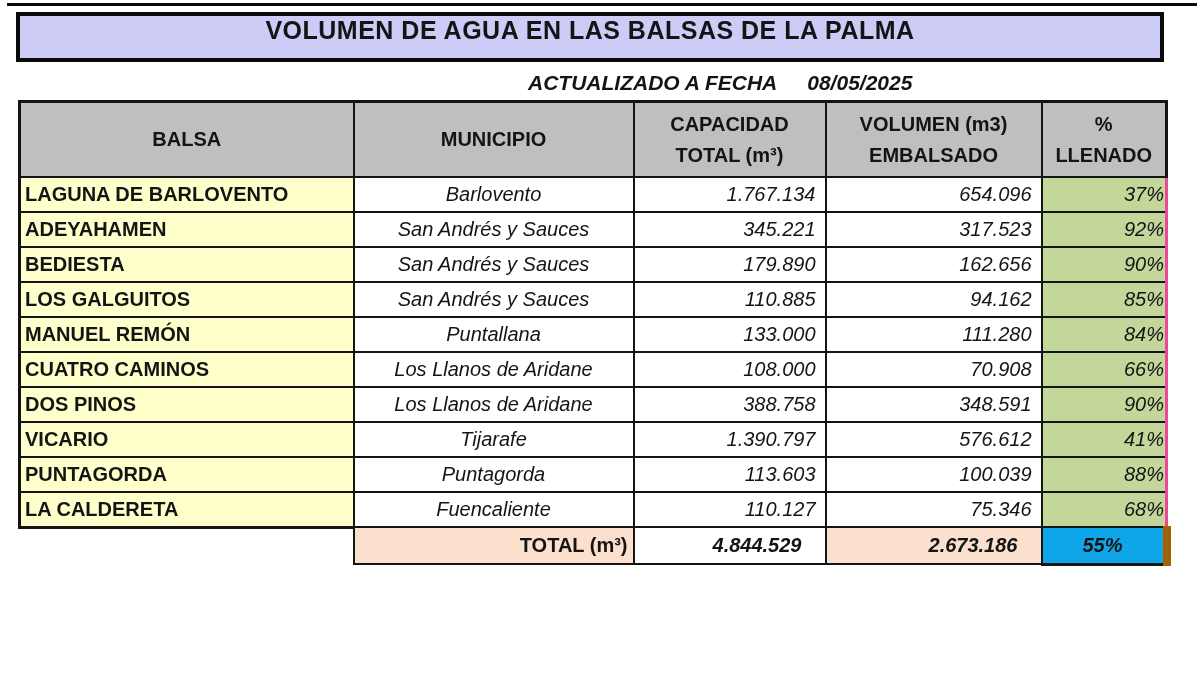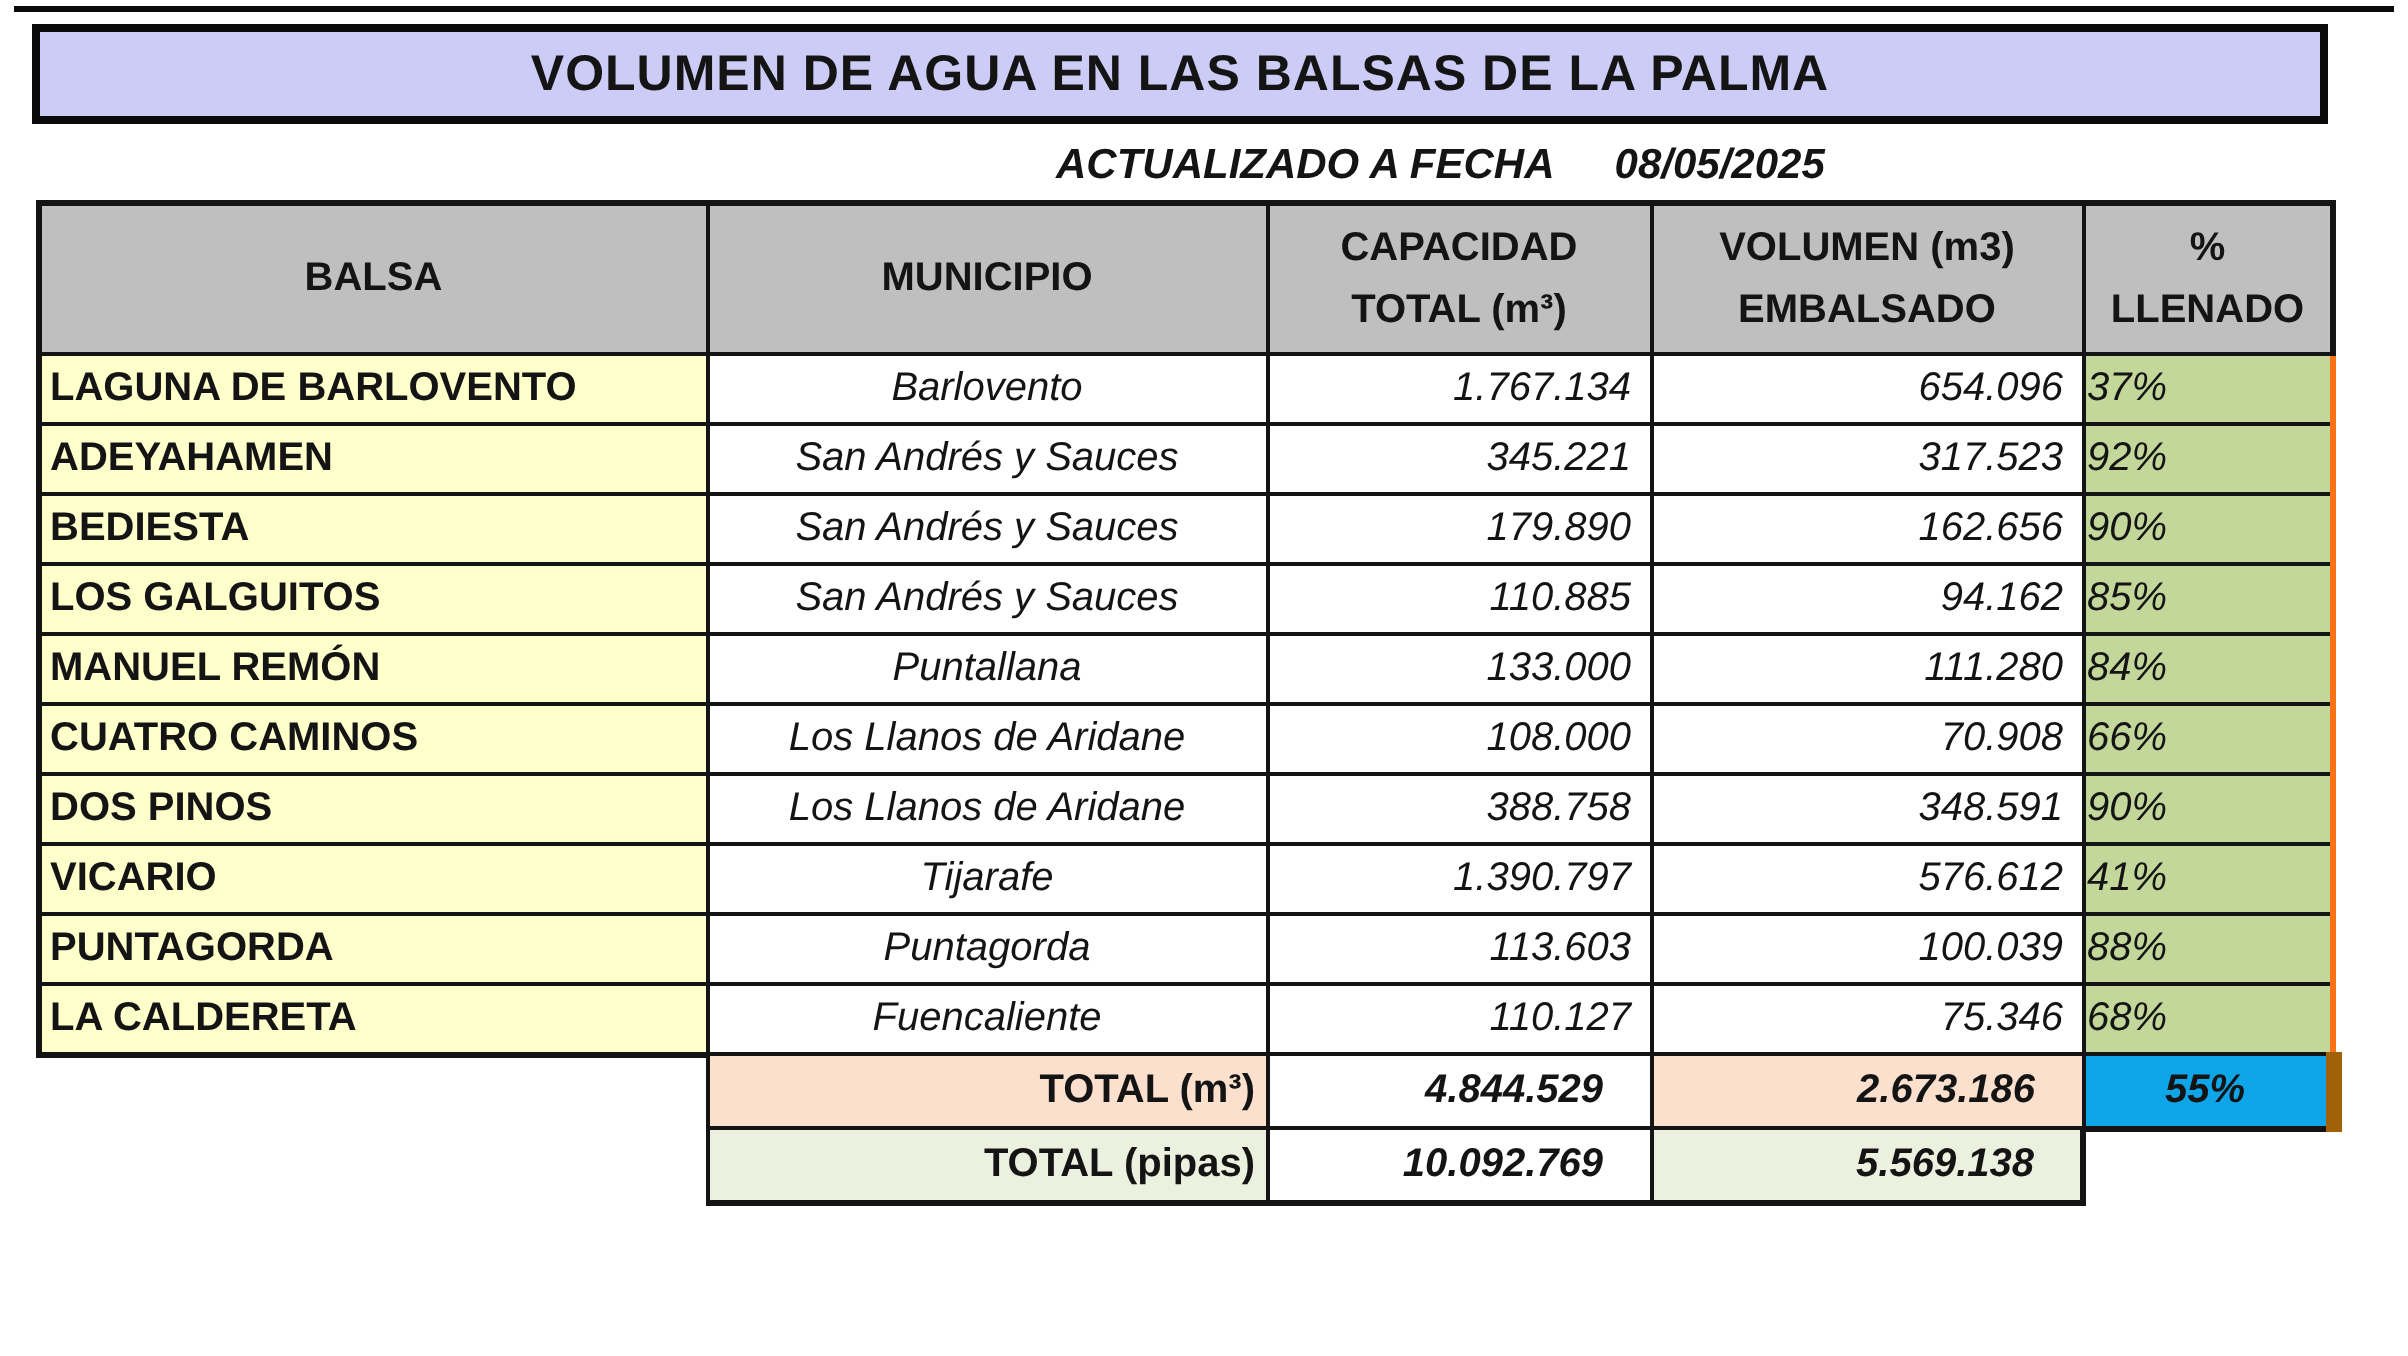--- a/index.html
+++ b/index.html
@@ -6,21 +6,21 @@
   body{
     width:1204px;height:678px;position:relative;background:#ffffff;
     font-family:"Liberation Sans", sans-serif;color:#141414;overflow:hidden;
   }
   .top-rule{
     position:absolute;top:3px;left:7px;width:1190px;height:3px;background:#0a0a0a;
   }
   .title-box{
     position:absolute;top:12px;left:16px;width:1140px;height:42px;
     border:4px solid #0a0a0a;background:#ccccf7;
-    display:flex;align-items:center;justify-content:center;
+    display:flex;justify-content:center;
     font-size:25px;font-weight:bold;letter-spacing:0.5px;
   }
   .updated-row{
     position:absolute;top:68px;left:528px;height:30px;
     display:flex;align-items:center;gap:30px;
     font-size:21px;font-weight:bold;font-style:italic;
   }
   table.balsas{
     position:absolute;top:100px;left:18px;
     border-collapse:collapse;table-layout:fixed;
@@ -41,22 +41,22 @@
 
   tbody tr.data-row{height:35px;}
   td.balsa{
     background:#ffffcc;font-weight:bold;text-align:left;padding-left:4px;
     border-left:3px solid #141414;
   }
   tr.last-data td.balsa{border-bottom:3px solid #141414;}
   td.muni{font-style:italic;text-align:center;}
   td.num{font-style:italic;text-align:right;padding-right:9px;}
   td.pct{
-    background:#c4d79b;font-style:italic;text-align:left;
-    border-right:3px solid #f97316;
+    background:#c4d79b;font-style:italic;text-align:right;
+    border-right:3px solid #ec4899;
   }
 
   tr.total-row{height:37px;}
   td.no-cell{border:none;background:#ffffff;}
   td.total-label{
     font-weight:bold;text-align:right;padding-right:5px;
   }
   .bg-peach{background:#fae0cd;}
   .bg-lgreen{background:#ebf1de;}
   td.total-num{font-weight:bold;font-style:italic;text-align:right;padding-right:23px;}
@@ -179,21 +179,14 @@
       <td class="num">75.346</td>
       <td class="pct">68%</td>
     </tr>
     <tr class="total-row">
       <td class="no-cell"></td>
       <td class="total-label bg-peach">TOTAL (m³)</td>
       <td class="total-num">4.844.529</td>
       <td class="total-num bg-peach">2.673.186</td>
       <td class="total-pct">55%</td>
     </tr>
-    <tr class="total-row pipas-row">
-      <td class="no-cell"></td>
-      <td class="total-label bg-lgreen">TOTAL (pipas)</td>
-      <td class="total-num">10.092.769</td>
-      <td class="total-num bg-lgreen vol-end">5.569.138</td>
-      <td class="no-cell"></td>
-    </tr>
   </tbody>
 </table>
 
 </body></html>

